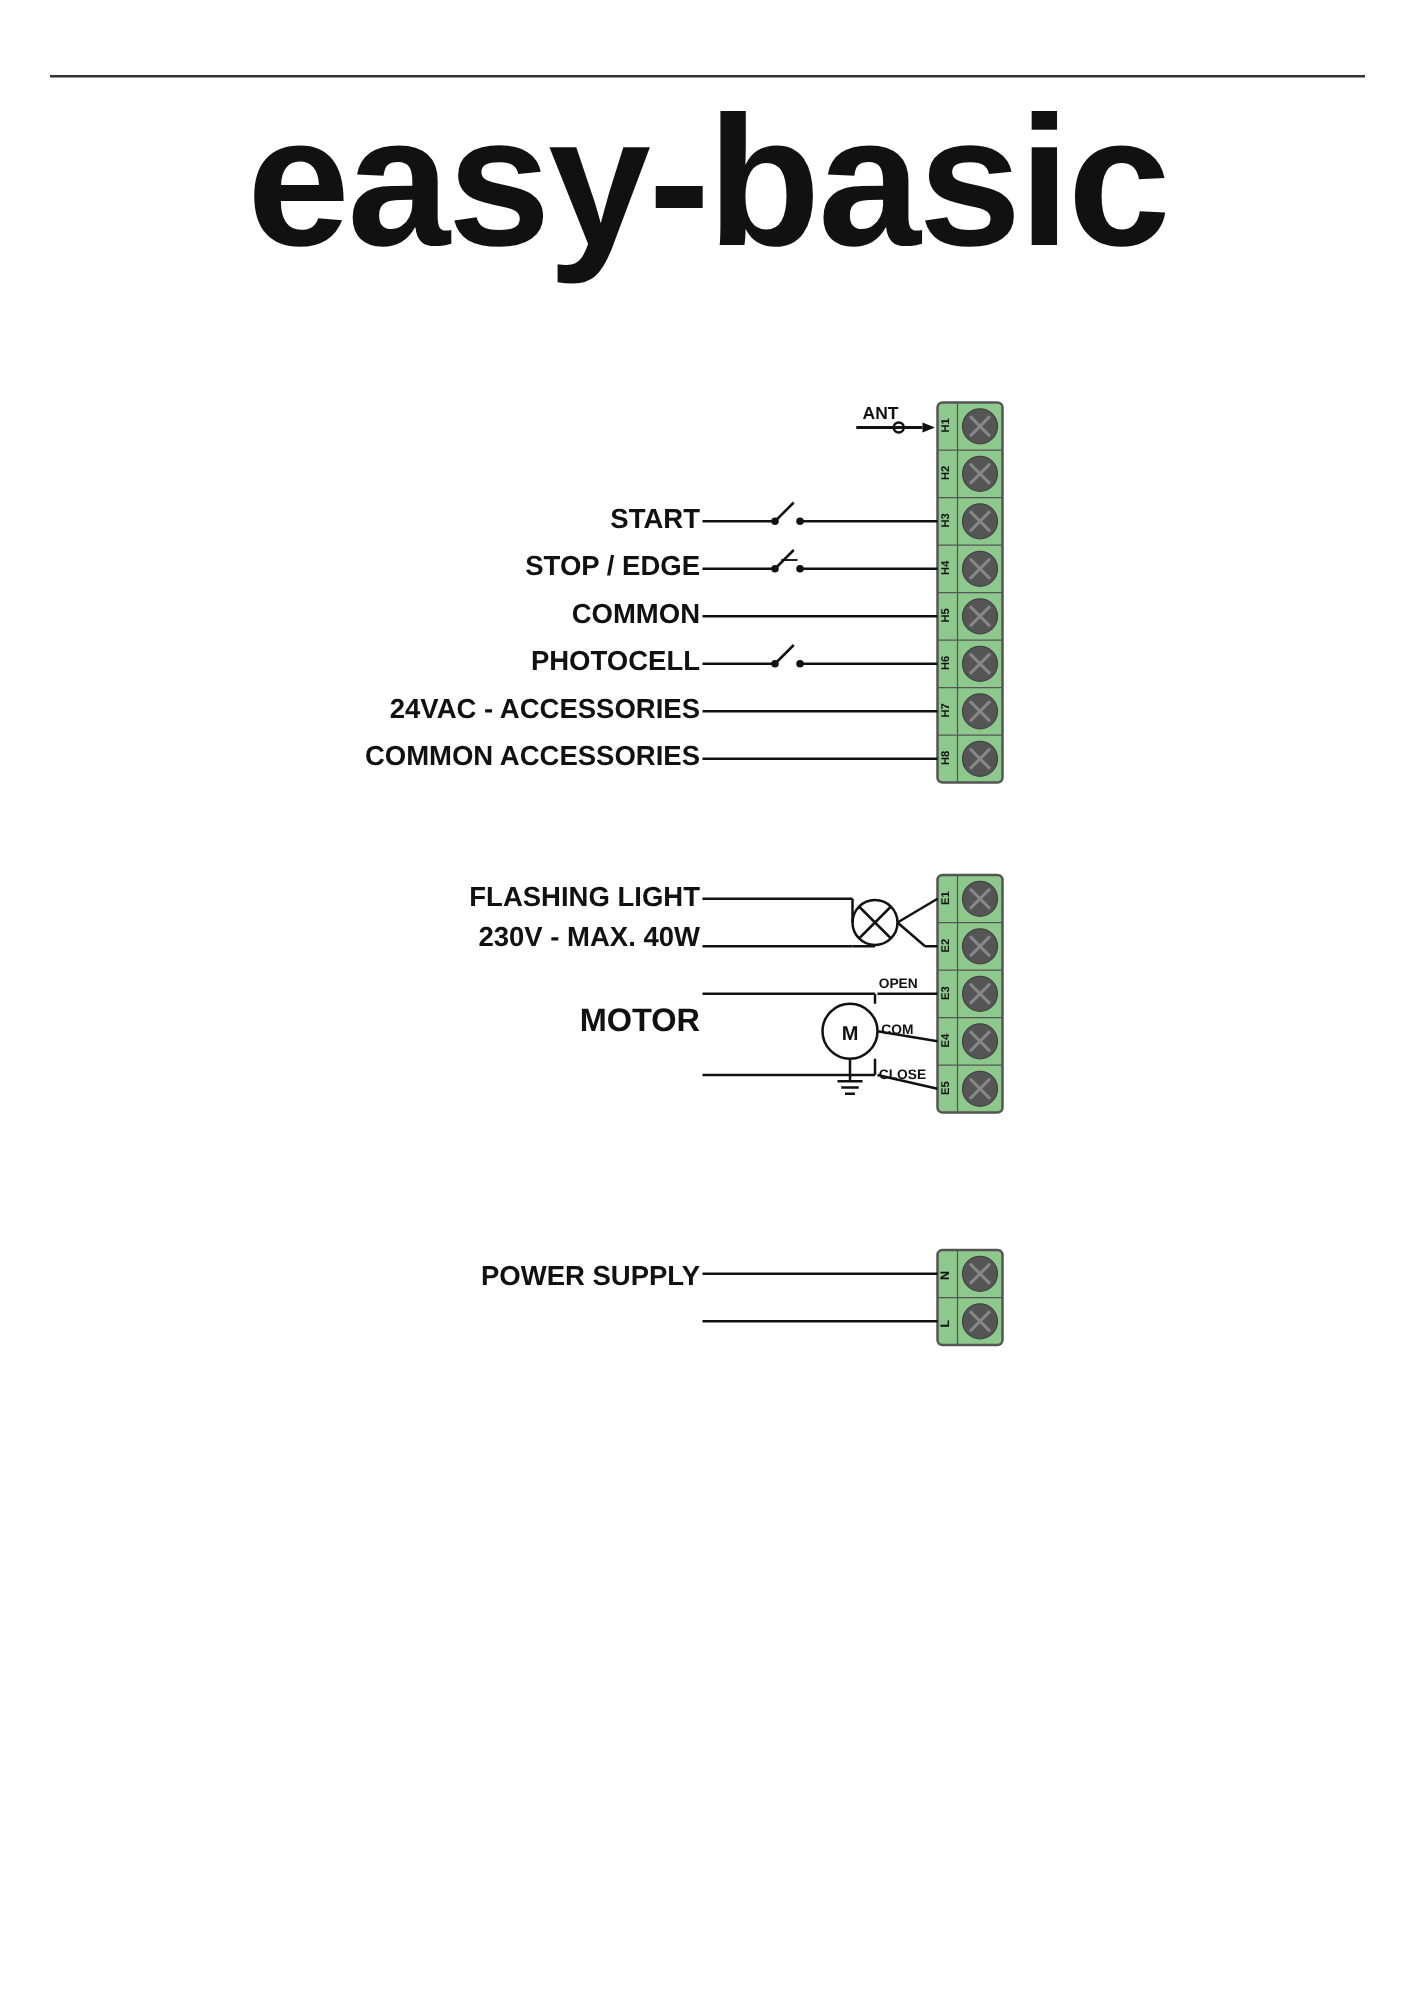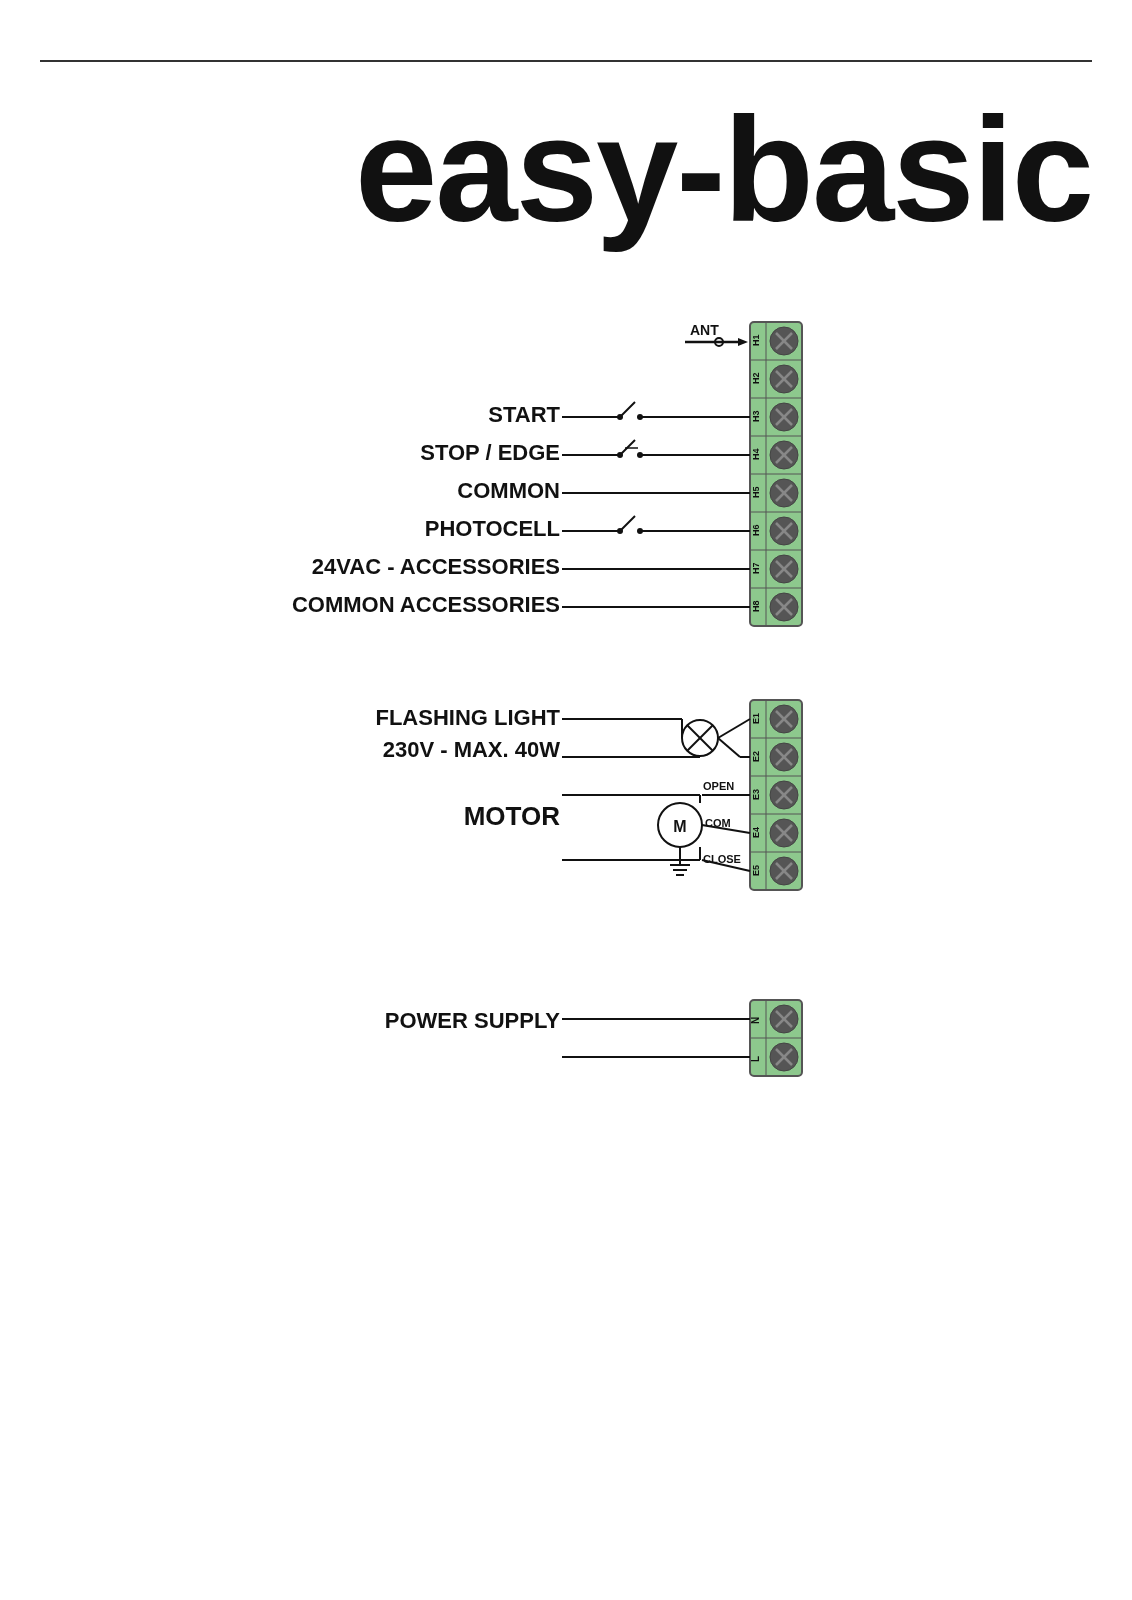--- a/index.html
+++ b/index.html
@@ -18,24 +18,24 @@
       top: 60px;
       left: 40px;
       right: 40px;
       height: 2px;
       background: #333;
     }
 
     
     .main-title {
       position: absolute;
-      top: 96px;
+      top: 72px;
       left: 40px;
       right: 40px;
-      text-align: right;
+      text-align: center;
       font-size: 148px;
       font-weight: 900;
       color: #111;
       letter-spacing: -2px;
       line-height: 1;
     }
 
     
     .diagram {
       position: absolute;

